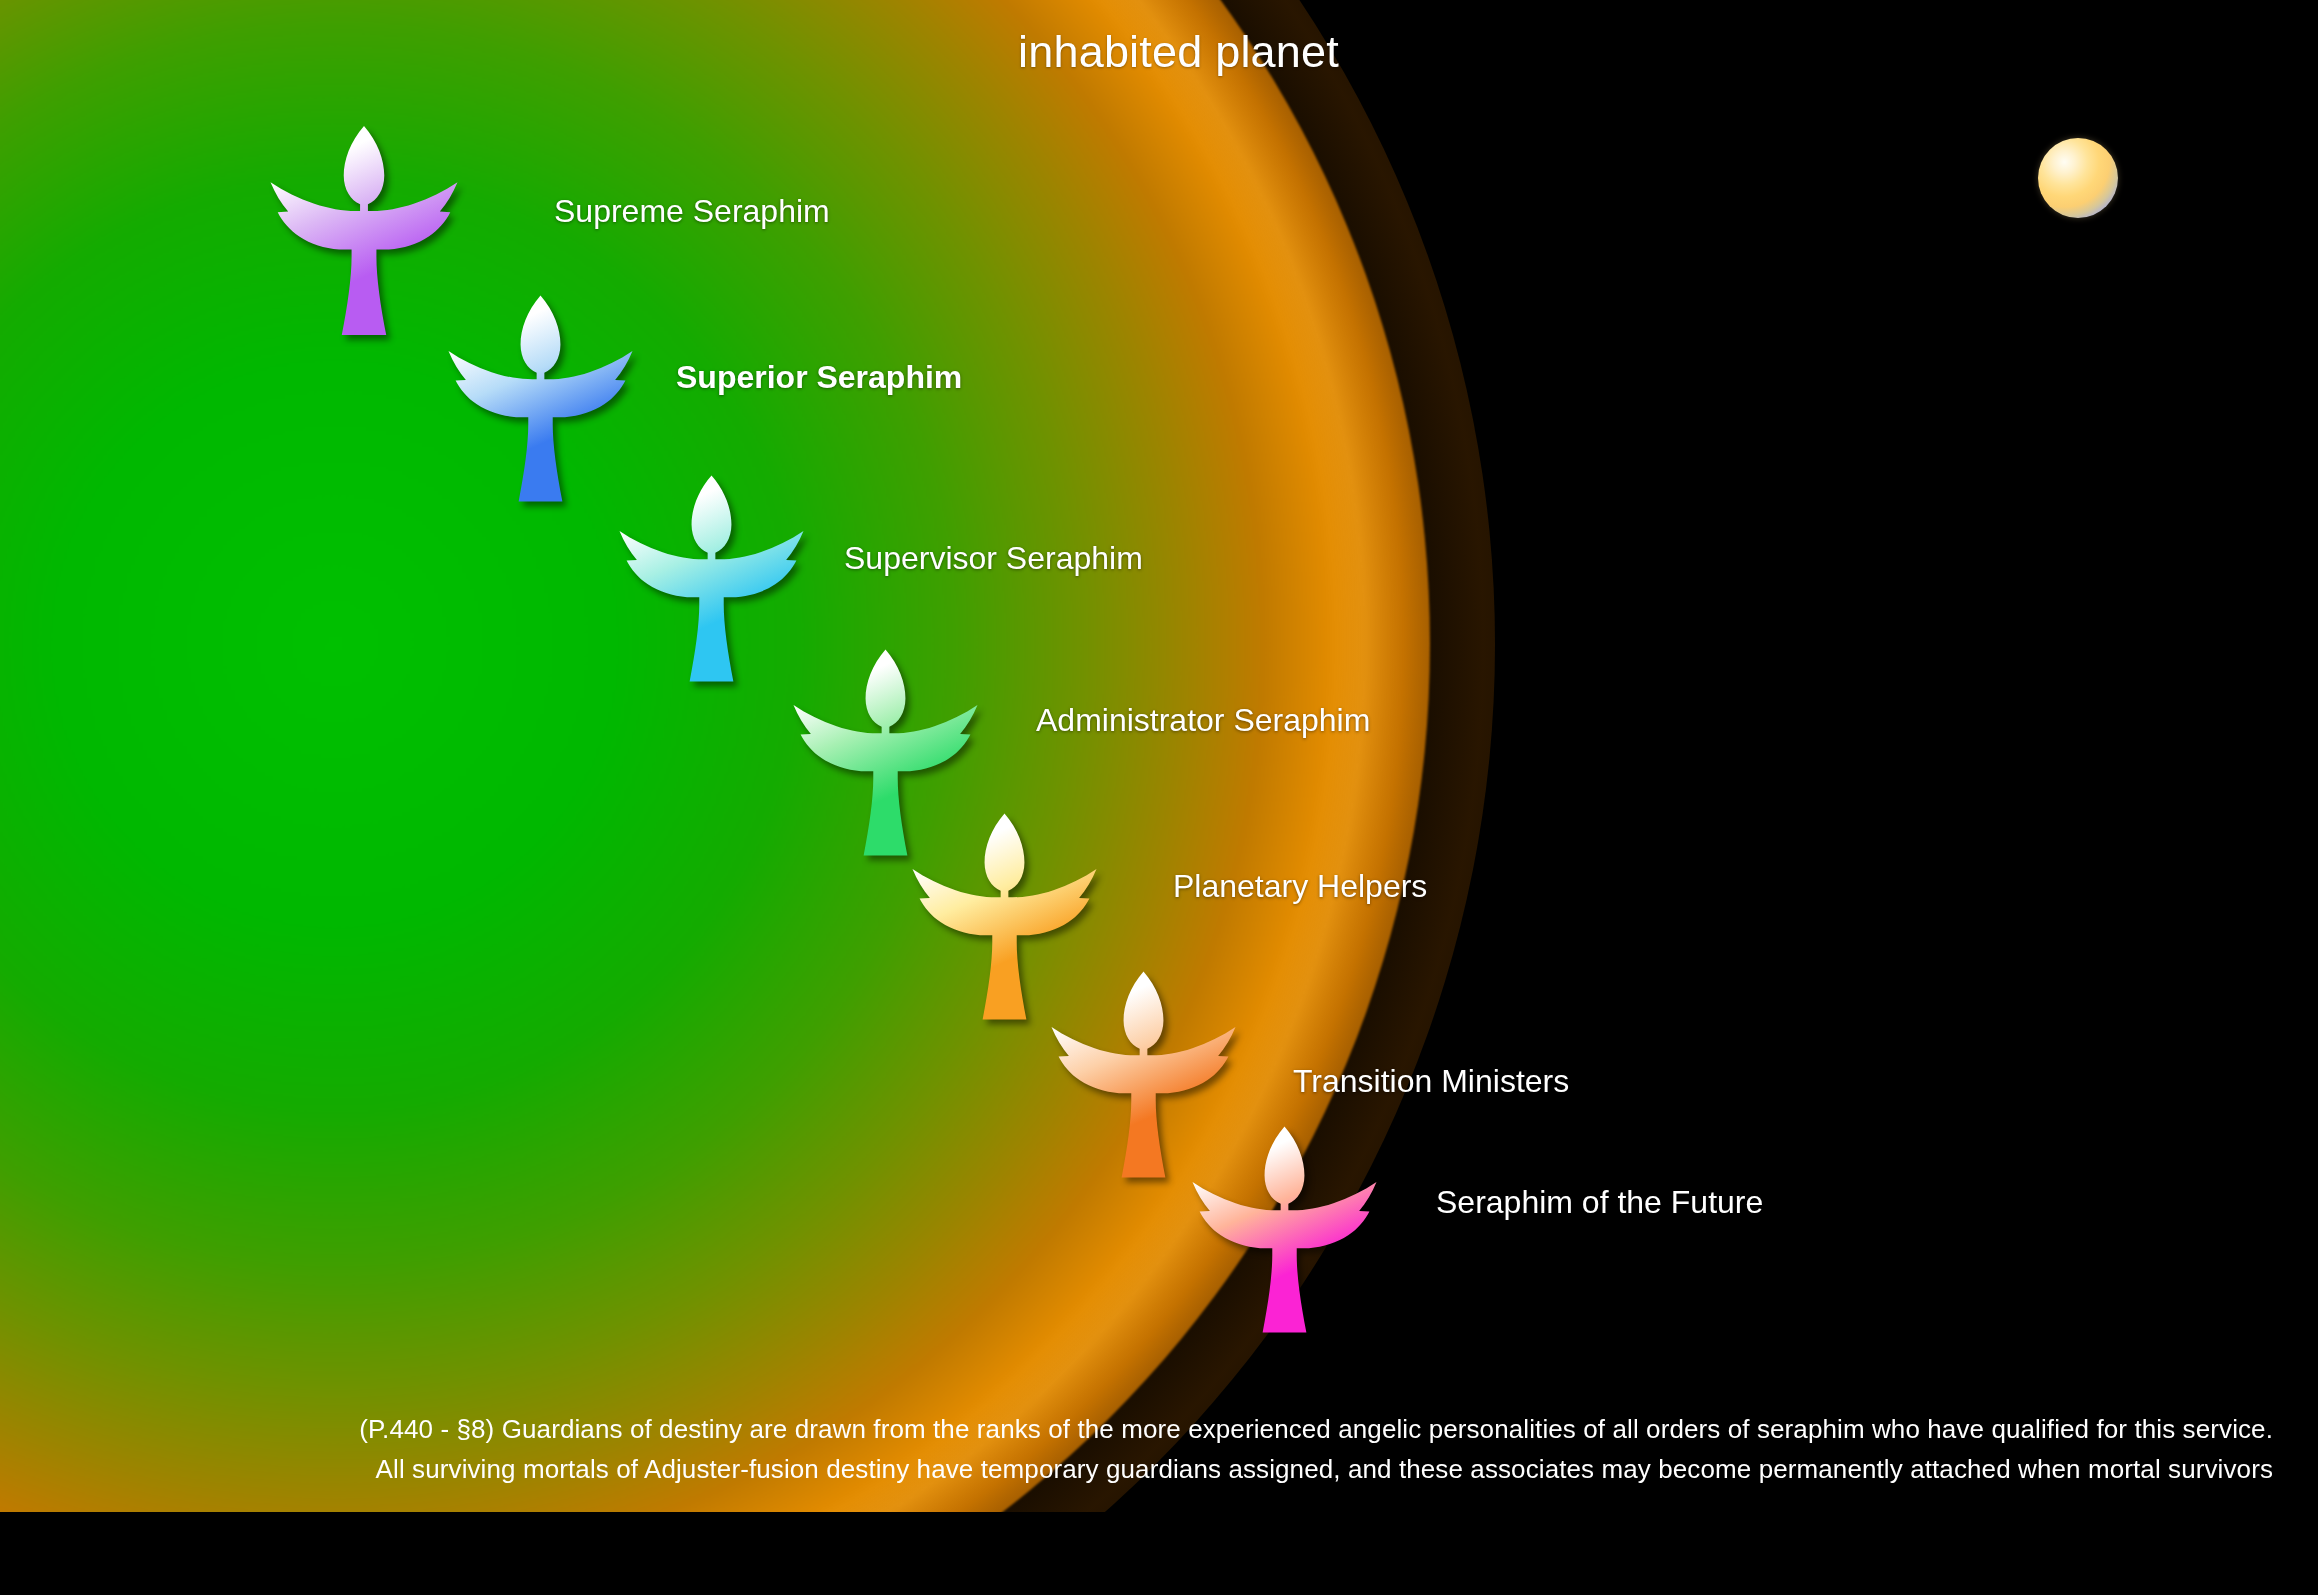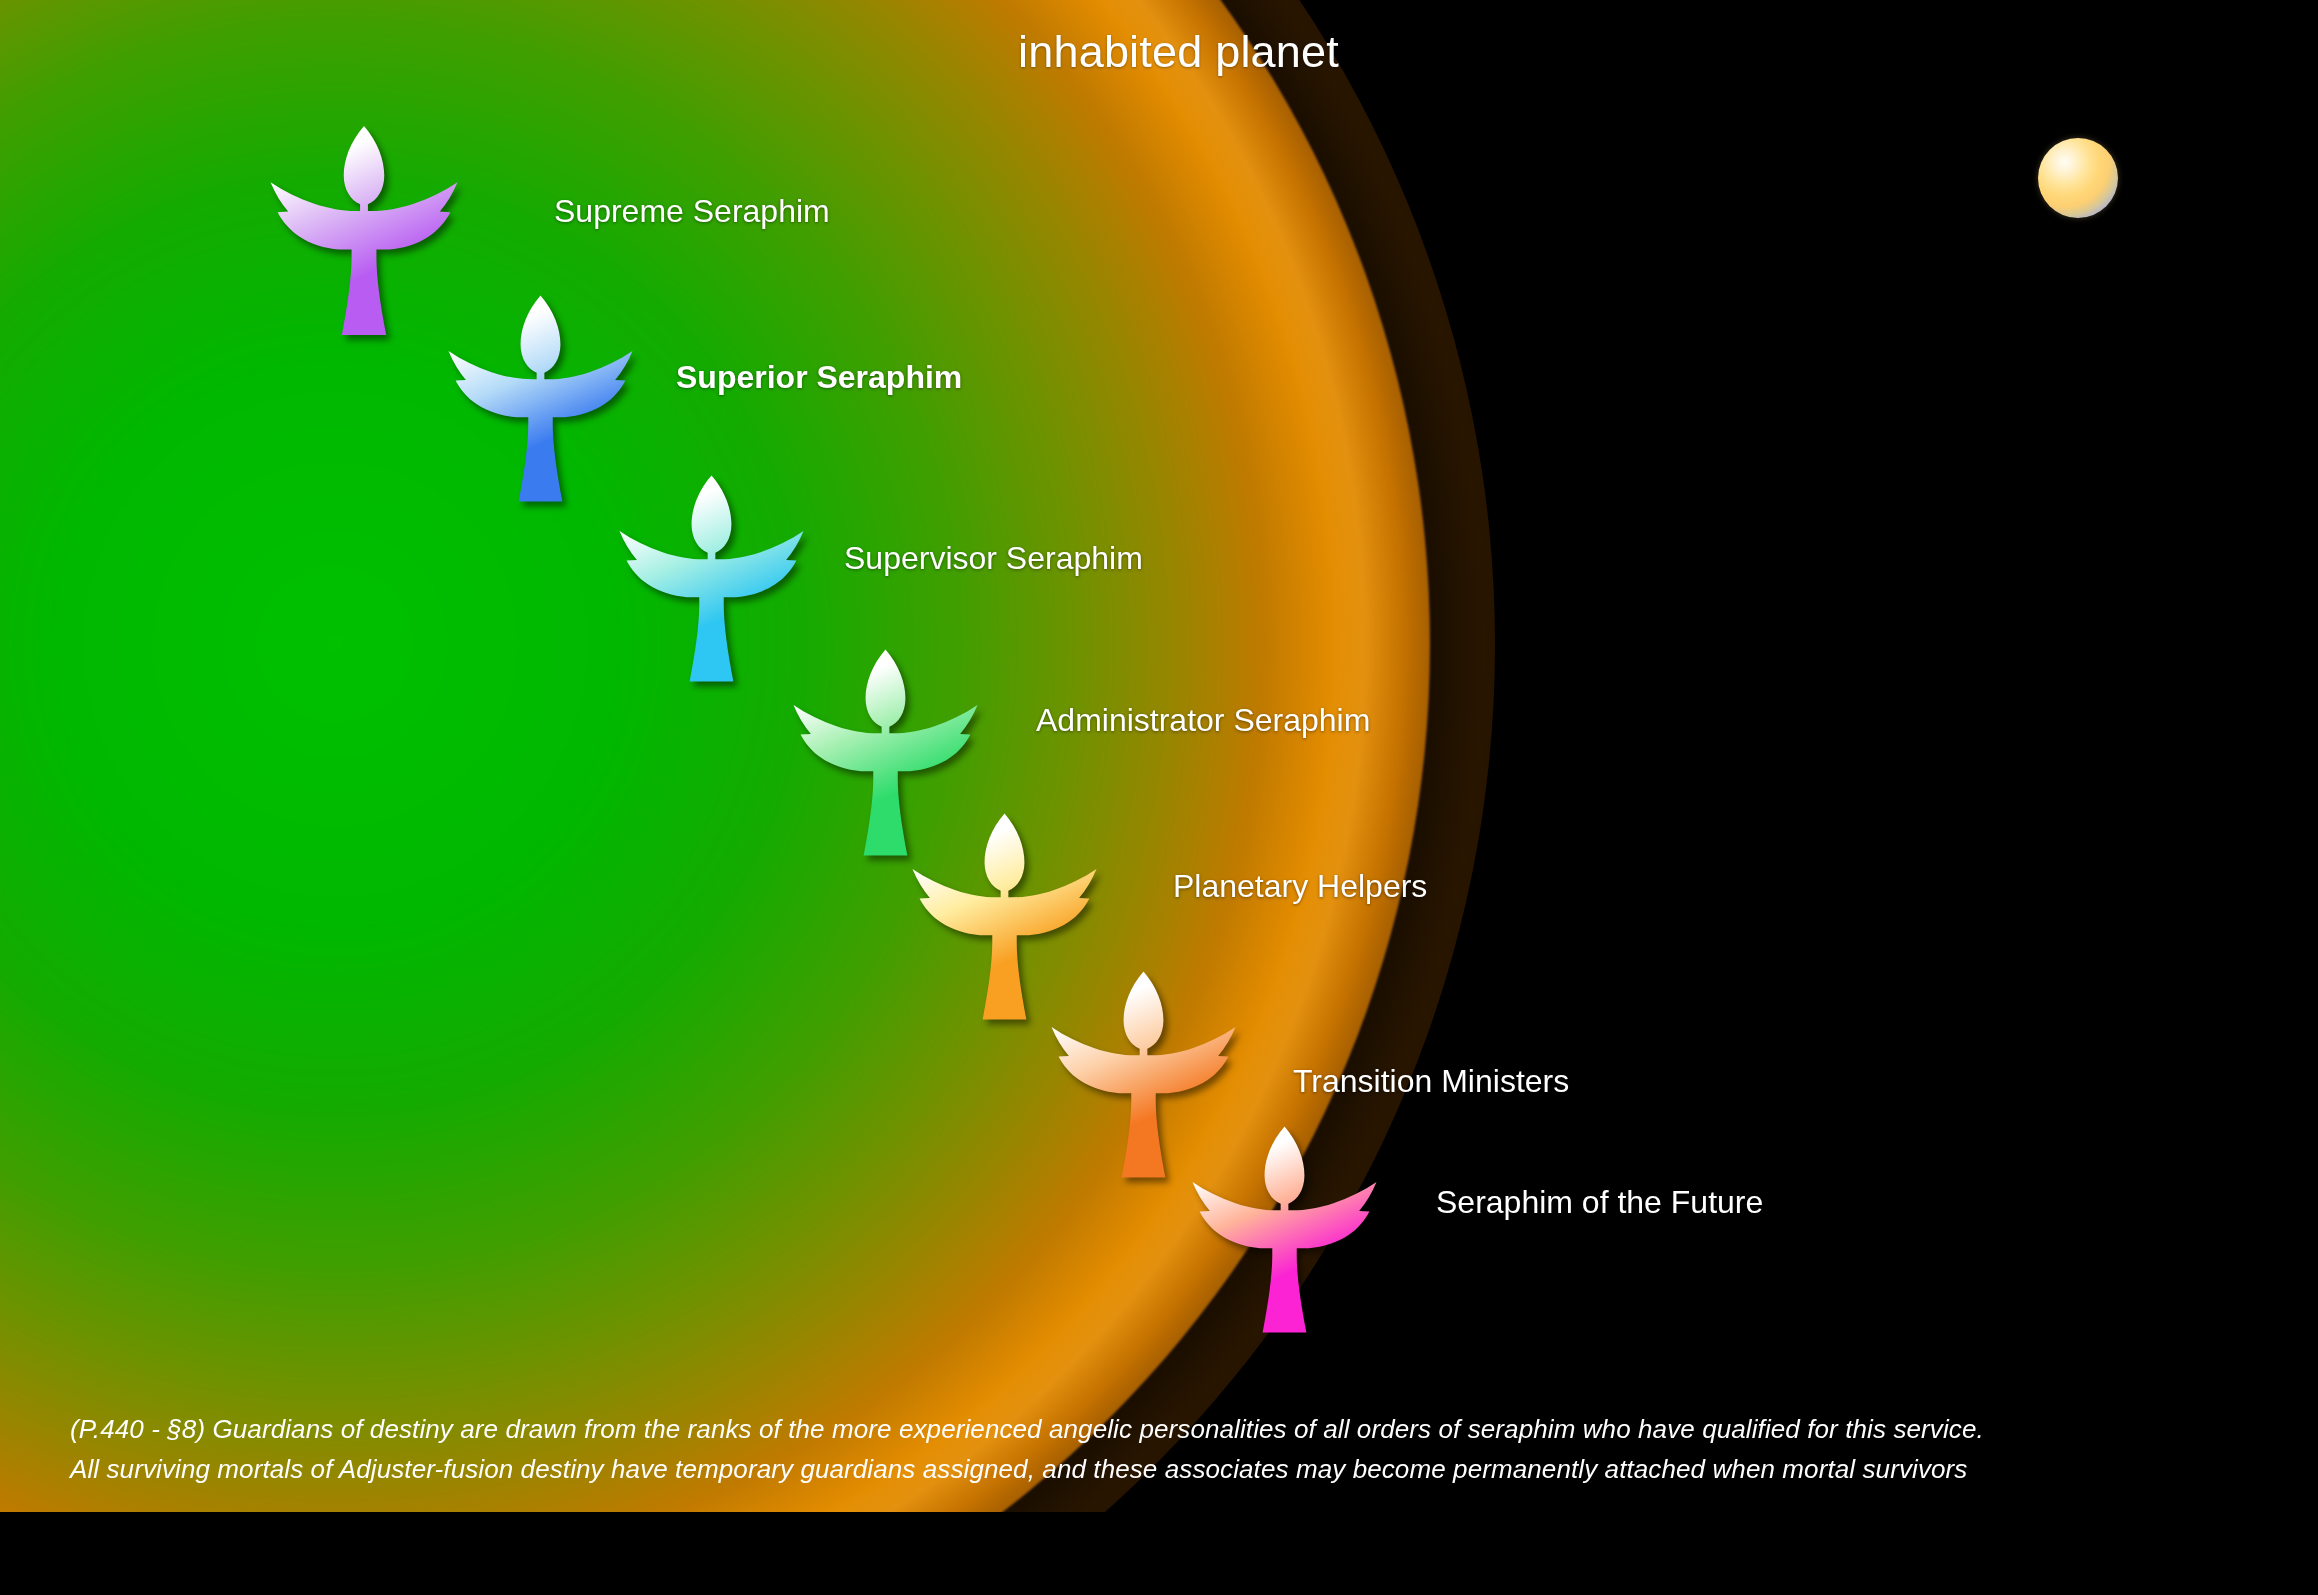--- a/index.html
+++ b/index.html
@@ -10,20 +10,21 @@
     font-family:"Liberation Sans", sans-serif;
     overflow:hidden; position:relative;
   }
 
   
   #stage{
     position:absolute; inset:0;
     width:2319px; height:1512px;
     background:#b91c1c;
     overflow:hidden;
+    text-align:right;
   }
 
   
   .space{
     position:absolute; inset:0;
     background:#000000;
   }
 
   
   .planet{
@@ -118,21 +119,20 @@
   
   .caption{
     position:absolute;
     left:70px;
     top:1410px;
     width:2203px;
     color:#ffffff;
     font-size:26px;
     line-height:1.52;
     letter-spacing:0.1px;
-    font-style:italic;
   }
   .caption .cline{ display:block; white-space:nowrap; }
   .caption .cline.indent{ padding-left:9px; }
 </style>
 </head>
 <body>
 
 <div id="stage">
 
   <div class="space"></div>

